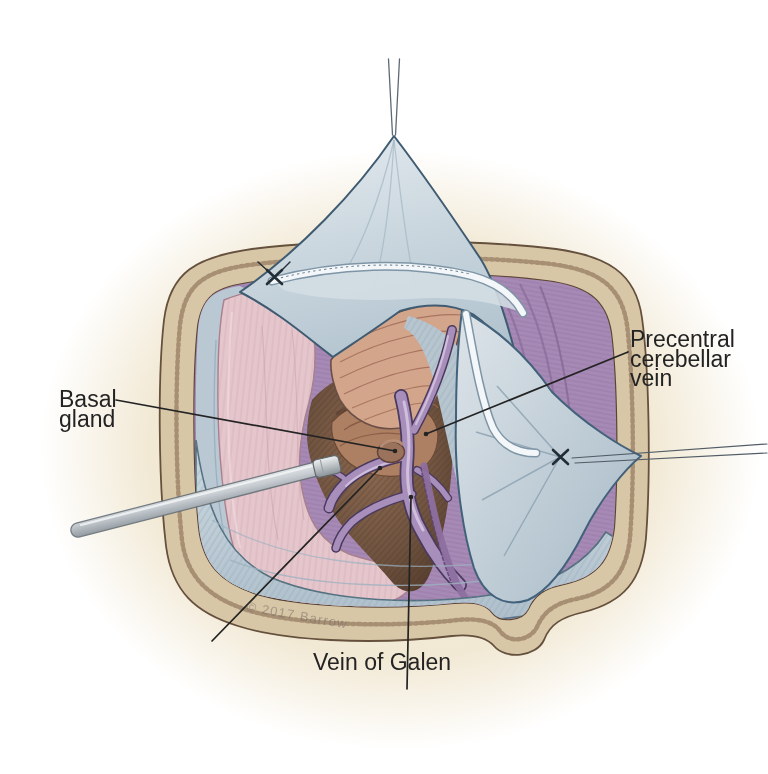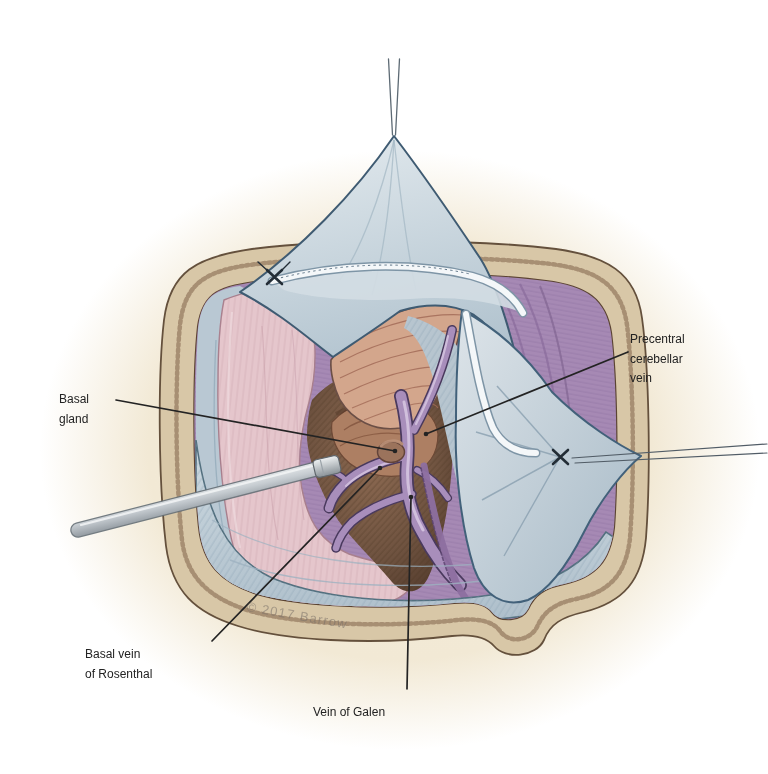--- a/index.html
+++ b/index.html
@@ -2,21 +2,21 @@
 <html><head>
 <meta charset="utf-8">
 <style>
   html,body{margin:0;padding:0;background:#ffffff;}
   #stage{
     position:relative;width:768px;height:774px;background:#ffffff;overflow:hidden;
     font-family:"Liberation Sans",sans-serif;
   }
   #stage svg{position:absolute;left:0;top:0;}
   .label{
-    position:absolute;color:#232323;font-size:12px;line-height:19.5px;
+    position:absolute;color:#232323;font-size:23px;line-height:19.5px;
     font-family:"Liberation Sans",sans-serif;white-space:nowrap;
   }
   .label .ln{display:block;}
   .watermark{
     position:absolute;left:248px;top:599px;
     transform:rotate(10deg);transform-origin:left top;
     color:rgba(120,112,104,0.55);font-size:13px;letter-spacing:1.2px;white-space:nowrap;
   }
 </style>
 </head>
@@ -231,24 +231,20 @@
     <span class="ln">Precentral</span>
     <span class="ln">cerebellar</span>
     <span class="ln">vein</span>
   </div>
 
   <div class="label" style="left:59px;top:390px;">
     <span class="ln">Basal</span>
     <span class="ln">gland</span>
   </div>
 
-  <div class="label" style="left:85px;top:645px;">
-    <span class="ln">Basal vein</span>
-    <span class="ln">of Rosenthal</span>
-  </div>
-
-  <div class="label" style="left:313px;top:703px;">
+
+  <div class="label" style="left:313px;top:653px;">
     <span class="ln">Vein of Galen</span>
   </div>
 
   <div class="watermark">© 2017 Barrow</div>
 
 </div>
 
 </body></html>

